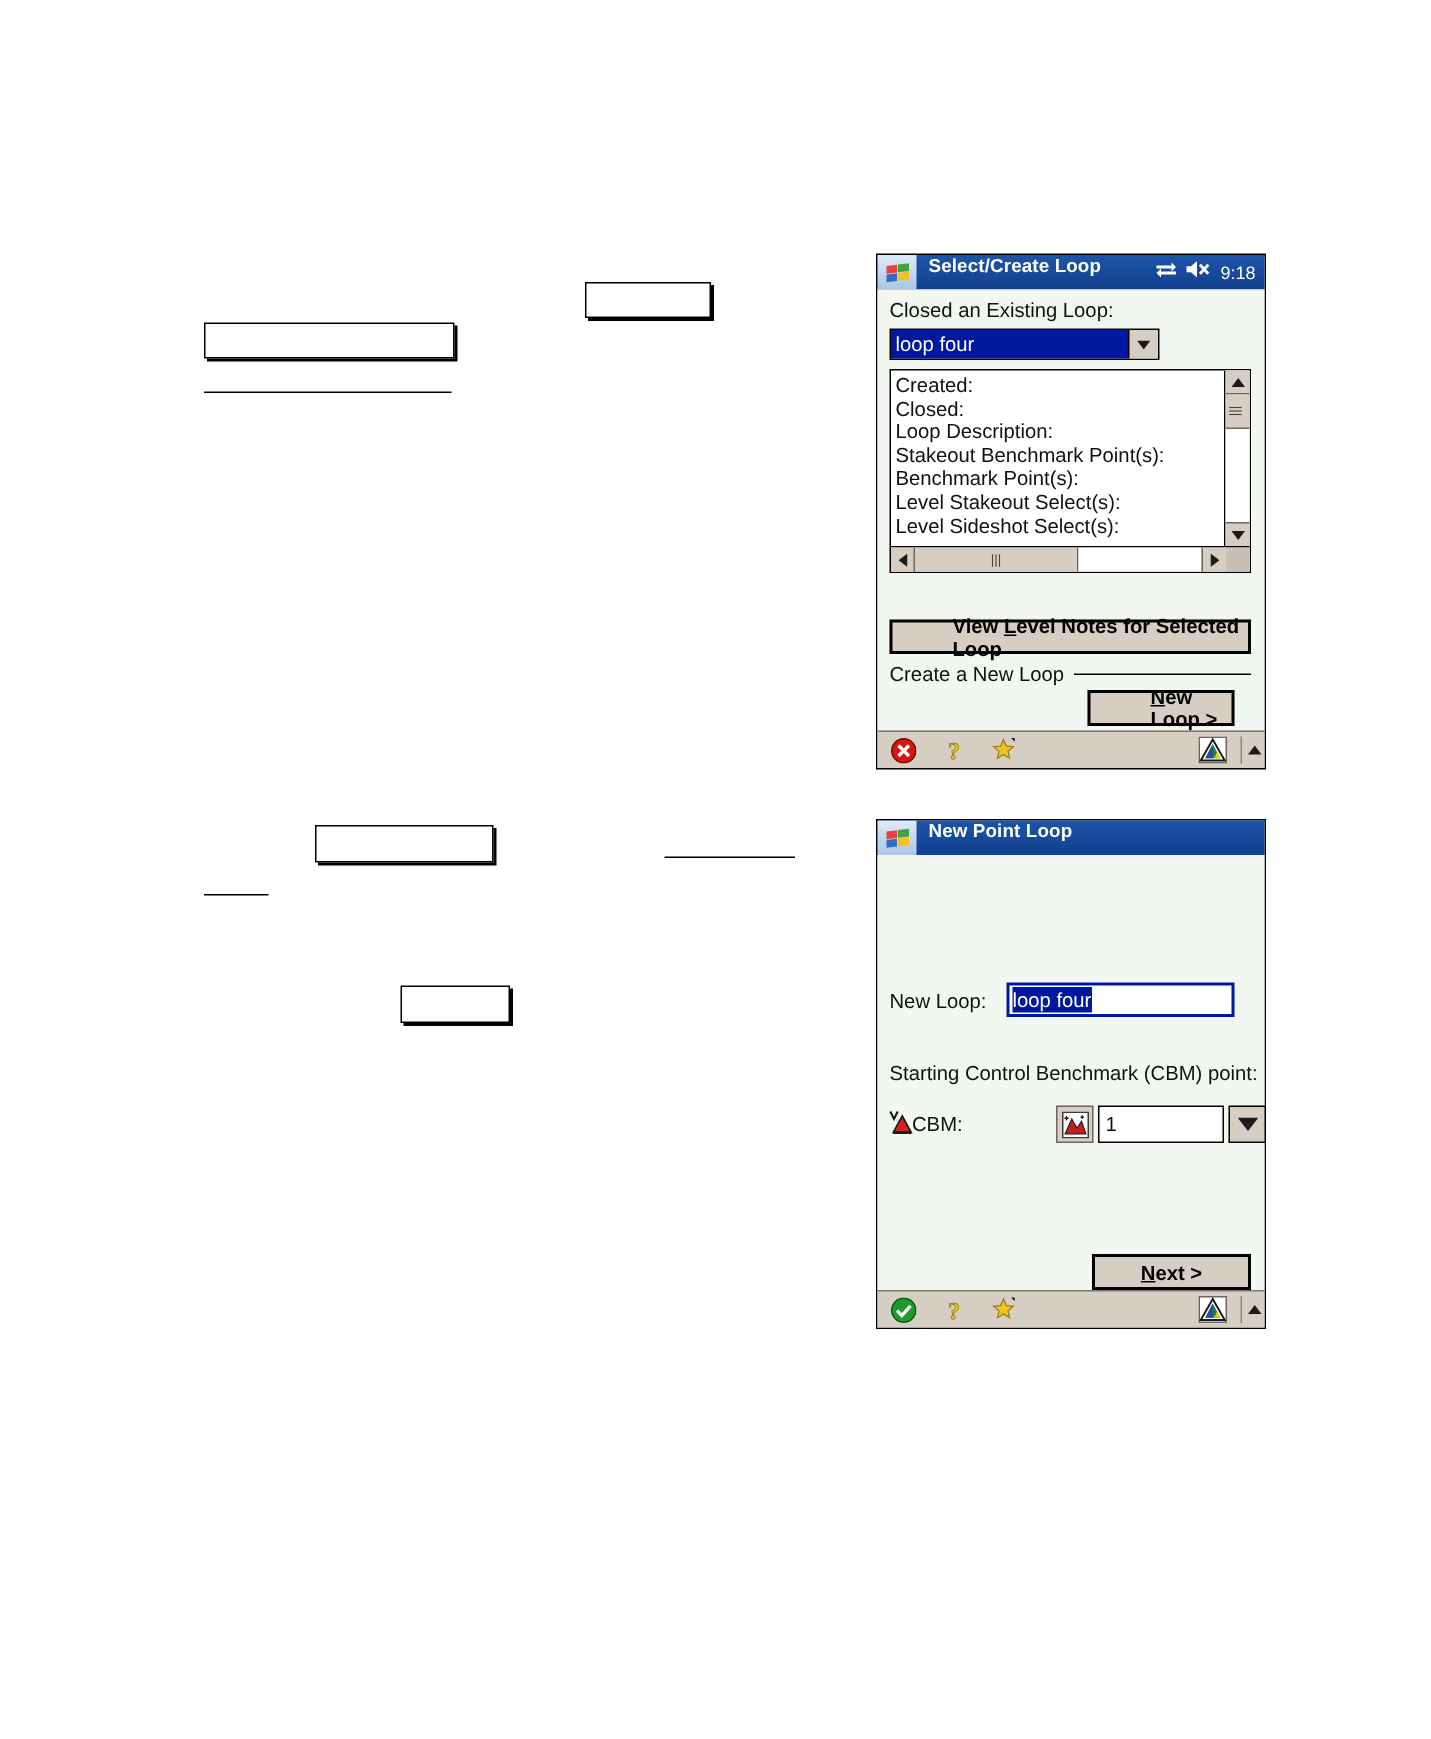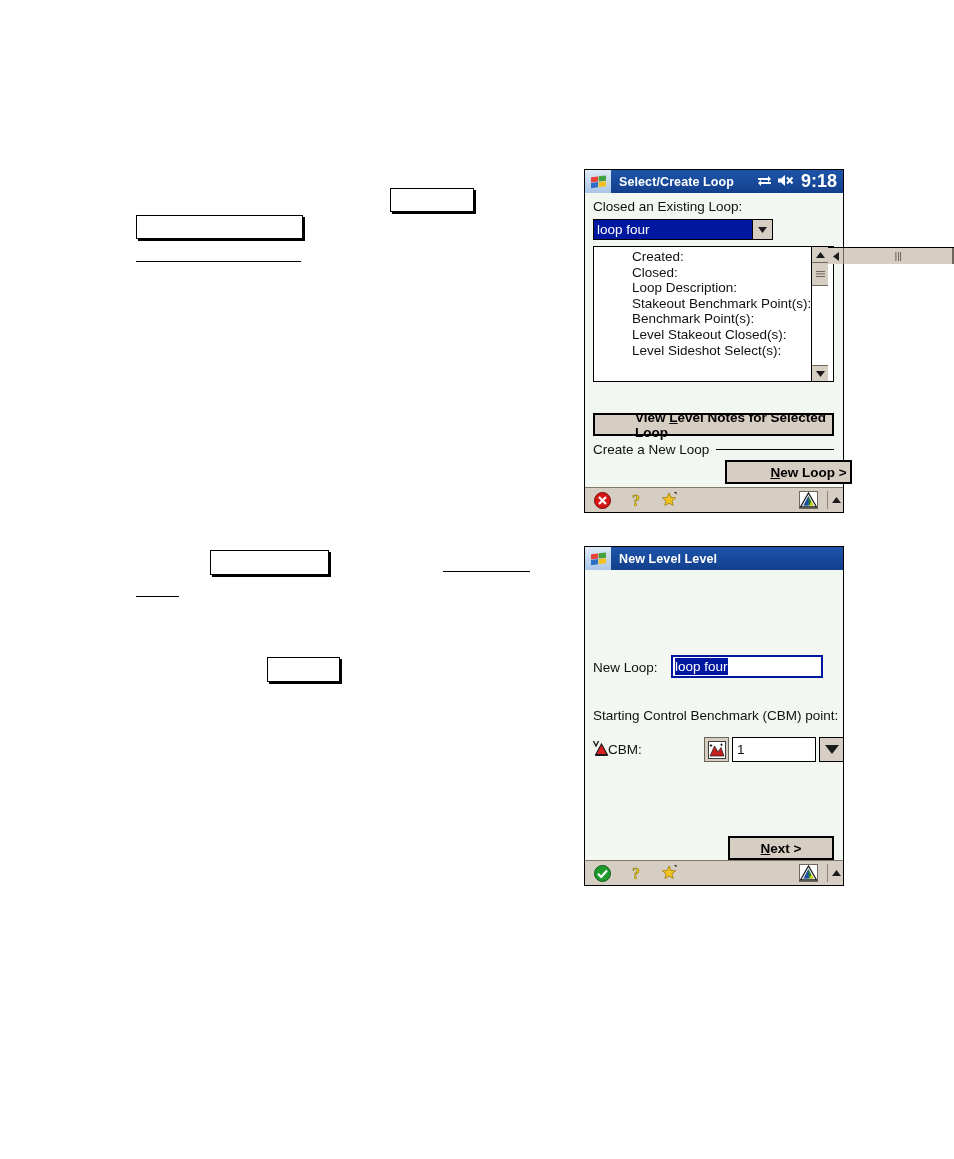--- a/index.html
+++ b/index.html
@@ -33,21 +33,20 @@
   .pda {
     position: absolute;
     box-sizing: border-box;
     border: 1px solid #000000;
     background: #f2f7f1;
   }
   .titlebar {
     height: 23px;
     background: linear-gradient(to bottom, #1d55a8 0%, #184a9c 50%, #123f8c 100%);
     display: flex;
-    align-items: center;
     position: relative;
     overflow: hidden;
   }
   .start-btn {
     width: 26px;
     height: 23px;
     background: linear-gradient(to bottom, #dfeaf6, #aac6e6);
     display: flex;
     align-items: center;
     justify-content: center;
@@ -63,22 +62,22 @@
   }
   .tray {
     margin-left: auto;
     display: flex;
     align-items: center;
     gap: 5px;
     padding-right: 6px;
   }
   .tray-clock {
     color: #ffffff;
-    font-size: 18px;
-    font-weight: bold;
+    font-size: 12px;
+    font-weight: normal;
   }
 
   
   .winbody {
     position: relative;
     background: #f2f7f1;
     height: calc(100% - 23px - 25px);
     padding: 0;
   }
   .lbl {
@@ -116,22 +115,21 @@
     justify-content: center;
   }
 
   
   .listbox {
     position: absolute;
     border: 1px solid #000000;
     box-sizing: border-box;
     background: #ffffff;
     display: flex;
-    flex-direction: row;
-    padding-left: 35px;
+    flex-direction: column;
   }
   .list-inner {
     flex: 1 1 auto;
     display: flex;
     min-height: 0;
   }
   .list-items {
     flex: 1 1 auto;
     padding: 2px 0 0 3px;
     overflow: hidden;
@@ -347,21 +345,21 @@
     </div>
 
     <div class="listbox" style="left:8px;top:53px;width:241px;height:136px;">
       <div class="list-inner">
         <div class="list-items" id="w1-list">
             <div>Created:</div>
             <div>Closed:</div>
             <div>Loop Description:</div>
             <div>Stakeout Benchmark Point(s):</div>
             <div>Benchmark Point(s):</div>
-            <div>Level Stakeout Closed(s):</div>
+            <div>Level Stakeout Select(s):</div>
             <div>Level Sideshot Select(s):</div>
           </div>
         <div class="vscroll">
           <div class="sb-btn">
             <svg width="9" height="6" viewBox="0 0 9 6">
                 <path d="M4.5 0 L9 6 H0 Z" fill="#1c1c1c"></path>
               </svg>
           </div>
           <div class="sb-thumb">
             <span class="grip" style="transform:rotate(90deg);display:inline-block;">|||</span>
@@ -396,21 +394,21 @@
 
     <div class="btn" style="left:8px;top:220px;width:241px;height:23px;padding-left:40px;">
       <span id="view-notes-inner">View <span class="ul">L</span>evel Notes for Selected Loop</span>
     </div>
 
     <div class="lbl" style="position:absolute;left:8px;top:249px;">
       <span>Create a New Loop</span>
     </div>
     <div class="grouprule" style="left:131px;top:256px;width:118px;"></div>
 
-    <div class="btn" style="left:140px;top:267px;width:127px;height:24px;padding-left:40px;">
+    <div class="btn" style="left:140px;top:267px;width:98px;height:24px;padding-left:40px;">
       <span id="new-loop-inner"><span class="ul">N</span>ew Loop &gt;</span>
     </div>
   </div>
 
   <div class="cmdbar">
     <div class="cmd-ico">
       <svg width="17" height="17" viewBox="0 0 17 17">
         <circle cx="8.5" cy="8.5" r="8" fill="#d41616" stroke="#7a0a0a" stroke-width="1"></circle>
         <path d="M5 5 L12 12 M12 5 L5 12" stroke="#ffffff" stroke-width="2.2"></path>
       </svg>
@@ -452,21 +450,21 @@
     <div class="start-btn">
       <svg width="17" height="15" viewBox="0 0 17 15">
         <g transform="skewY(-7)">
           <rect x="1" y="3.4" width="7" height="5.2" fill="#e8423a"></rect>
           <rect x="8.6" y="3.4" width="7.4" height="5.2" fill="#45a13f"></rect>
           <rect x="1" y="9.1" width="7" height="5.2" fill="#2f6ec4"></rect>
           <rect x="8.6" y="9.1" width="7.4" height="5.2" fill="#f2c021"></rect>
         </g>
       </svg>
     </div>
-    <div class="title-text">New Level Level</div>
+    <div class="title-text">New Point Loop</div>
   </div>
 
   <div class="winbody">
 
     <div class="lbl" style="position:absolute;left:8px;top:90px;">
       <span>New Loop:</span>
     </div>
 
     <div class="tinput" style="left:86px;top:85px;width:152px;height:23px;">
       <span class="sel">loop four</span>

